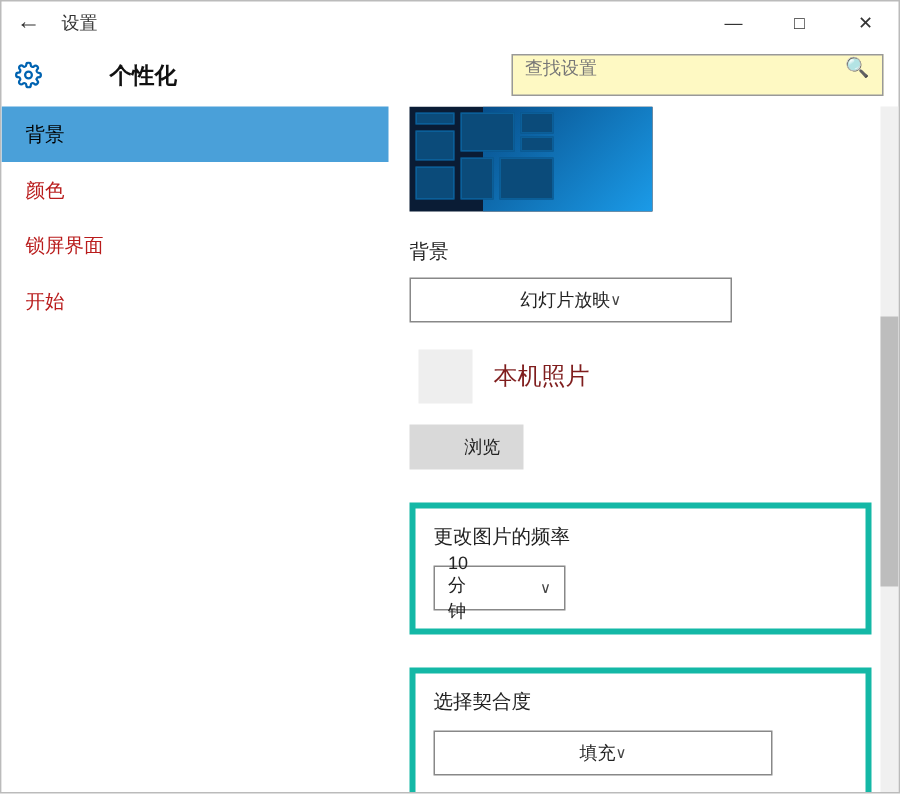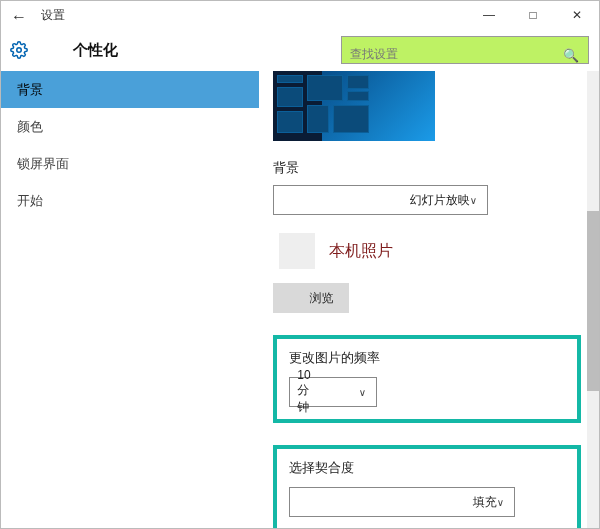--- a/index.html
+++ b/index.html
@@ -7,43 +7,43 @@
 
   .titlebar { height: 28px; display: flex; align-items: center; font-size: 12px; color: #333; }
   .titlebar .back { width: 36px; text-align: center; font-size: 16px; cursor: default; }
   .titlebar .title { flex: 0 0 auto; padding-left: 4px; }
   .titlebar .spacer { flex: 1; }
   .winbtn { width: 44px; height: 28px; text-align: center; line-height: 28px; font-size: 12px; }
 
   .header { height: 42px; display: flex; align-items: center; gap: 36px; }
   .gear { width: 36px; display: flex; justify-content: center; color: #0063b1; }
   .page-title { font-size: 15px; font-weight: 600; color: #111; flex: 1; }
-  .search { width: 248px; height: 28px; border: 1px solid #999; margin-right: 10px; display: flex; align-items: flex-end; padding: 0 8px; justify-content: space-between; color: #777; font-size: 12px; background: #bef264; }
+  .search { width: 248px; height: 28px; border: 1px solid #999; margin-right: 10px; display: flex; align-items: flex-start; padding: 0 8px; justify-content: space-between; color: #777; font-size: 12px; background: #fef9c3; }
   .search .mag { font-size: 13px; color: #777; }
 
   .body { display: flex; height: calc(100% - 70px); }
   .sidebar { width: 258px; background: #fff; }
-  .nav-item { height: 37px; line-height: 37px; padding-left: 16px; font-size: 13px; color: #404040; cursor: default; }
+  .nav-item { height: 37px; line-height: 37px; padding-left: 16px; font-size: 13px; color: #b91c1c; cursor: default; }
   .nav-item.selected { background: #4aa0d9; color: #000; }
 
   .content { flex: 1; padding: 0 18px 0 14px; overflow: hidden; position: relative; }
   .preview { width: 162px; height: 70px; background: #0a1c35; margin-bottom: 18px; position: relative; overflow: hidden; }
   .preview .sky { position: absolute; right: 0; top: 0; width: 70%; height: 100%; background: linear-gradient(135deg,#074e8a 0%, #1b9be8 100%); }
   .preview .tile { position: absolute; background: #0b4b7a; border: 1px solid #0b5f99; }
   .t1 { left:4px; top:4px; width:26px; height:8px; background:#05223c;}
   .t2 { left:4px; top:16px; width:26px; height:20px;}
   .t3 { left:34px; top:4px; width:36px; height:26px;}
   .t4 { left:74px; top:4px; width:22px; height:14px;}
   .t5 { left:34px; top:34px; width:22px; height:28px;}
   .t6 { left:60px; top:34px; width:36px; height:28px;}
   .t7 { left:4px; top:40px; width:26px; height:22px;}
   .t8 { left:74px; top:20px; width:22px; height:10px;}
 
   .section-label { font-size: 13px; color: #222; margin-bottom: 8px; }
-  .dropdown { height: 30px; border: 1px solid #888; display: flex; align-items: center; justify-content: flex-end; padding: 0 10px; font-size: 12px; color: #222; background: #fff; }
+  .dropdown { height: 30px; border: 1px solid #888; display: flex; align-items: center; justify-content: center; padding: 0 10px; font-size: 12px; color: #222; background: #fff; }
   .dropdown.full { width: 215px; }
   .dropdown .chev { font-size: 10px; color: #444; }
 
   .album-block { margin-top: 18px; }
   .album-row { display: flex; align-items: center; margin-top: 8px; }
   .thumb { width: 36px; height: 36px; background: #eee; margin-left: 6px; margin-right: 14px; }
   .album-label { font-size: 16px; color: #7f1d1d; }
   .browse-btn { width: 76px; height: 30px; background: #d9d9d9; border: none; font-size: 12px; color: #222; margin-top: 14px; text-align: center; line-height: 30px; padding-left: 21px; }
 
   .red-box { border: 4px solid #14b8a6; padding: 10px 28px 12px 12px; margin-top: 22px; }

